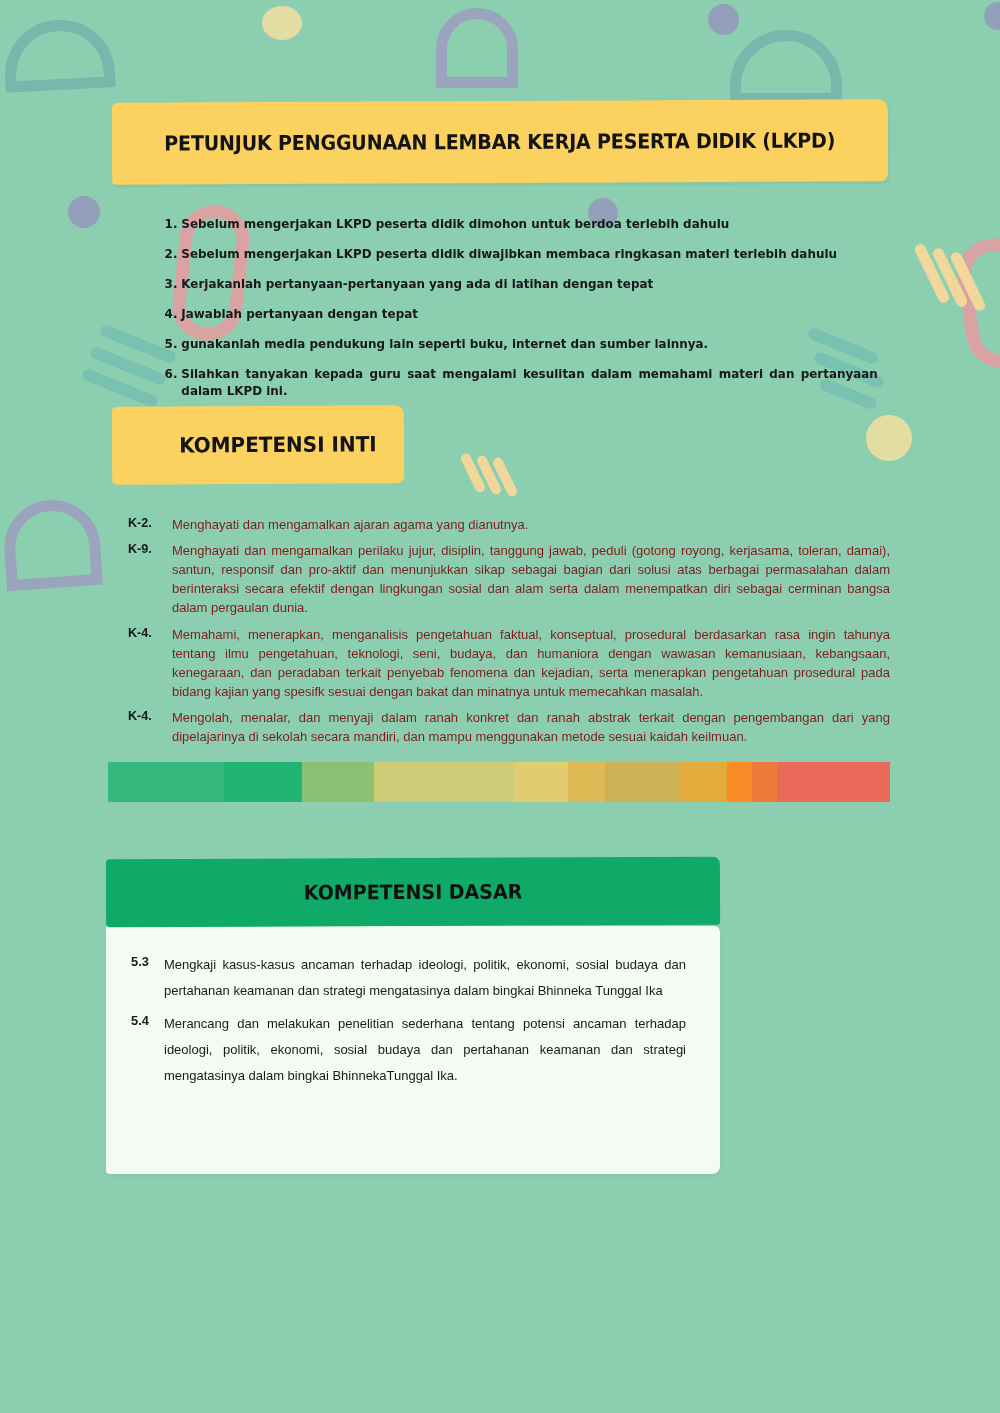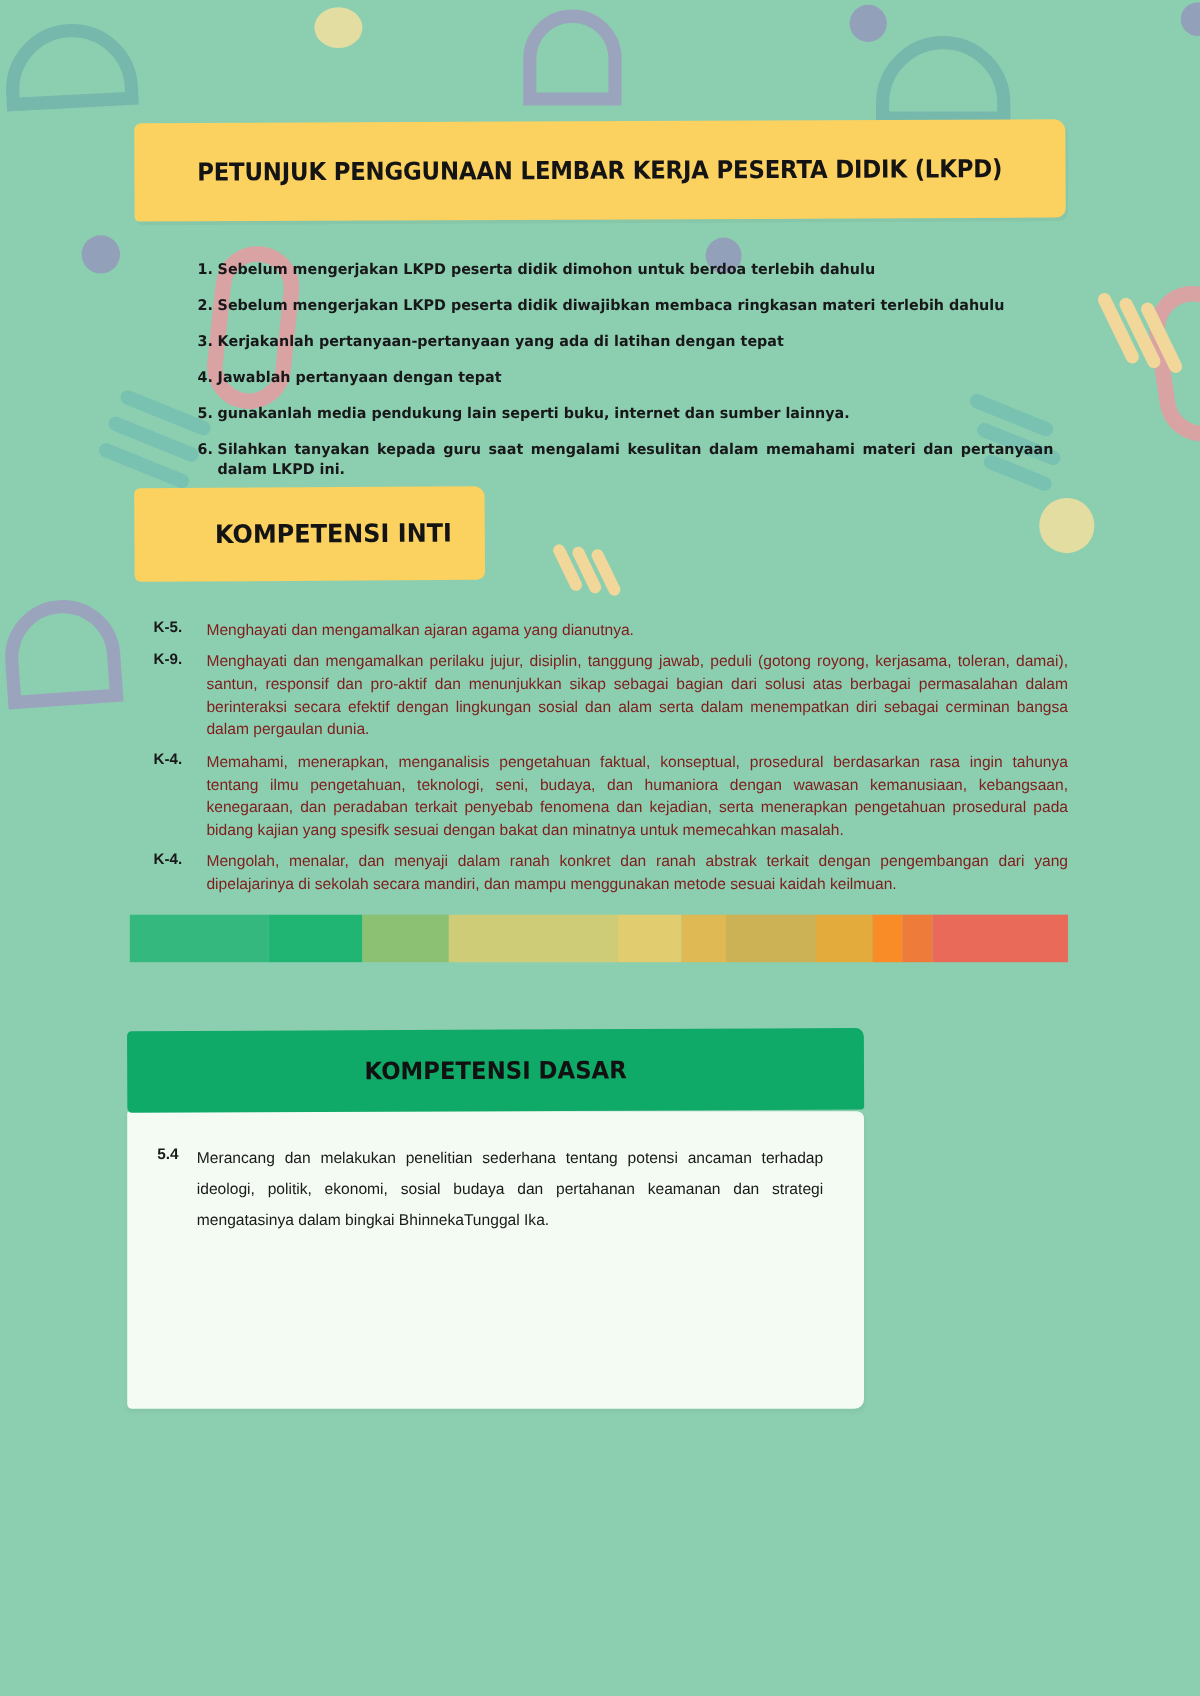--- a/index.html
+++ b/index.html
@@ -248,21 +248,21 @@
       <span class="instr-text justify">Silahkan tanyakan kepada guru saat mengalami kesulitan dalam memahami materi dan pertanyaan dalam LKPD ini.</span>
     </div>
   </div>
 
   <div id="ki-banner" class="banner-yellow">
     <div class="txt">KOMPETENSI INTI</div>
   </div>
 
   <div id="ki-list">
     <div class="ki-row">
-      <div class="ki-key">K-5.</div>
+      <div class="ki-key">K-2.</div>
       <div class="ki-body">Menghayati dan mengamalkan ajaran agama yang dianutnya.</div>
     </div>
     <div class="ki-row">
       <div class="ki-key">K-9.</div>
       <div class="ki-body">Menghayati dan mengamalkan perilaku jujur, disiplin, tanggung jawab, peduli (gotong royong, kerjasama, toleran, damai), santun, responsif dan pro-aktif dan menunjukkan sikap sebagai bagian dari solusi atas berbagai permasalahan dalam berinteraksi secara efektif dengan lingkungan sosial dan alam serta dalam menempatkan diri sebagai cerminan bangsa dalam pergaulan dunia.</div>
     </div>
     <div class="ki-row">
       <div class="ki-key">K-4.</div>
       <div class="ki-body">Memahami, menerapkan, menganalisis pengetahuan faktual, konseptual, prosedural berdasarkan rasa ingin tahunya tentang ilmu pengetahuan, teknologi, seni, budaya, dan humaniora dengan wawasan kemanusiaan, kebangsaan, kenegaraan, dan peradaban terkait penyebab fenomena dan kejadian, serta menerapkan pengetahuan prosedural pada bidang kajian yang spesifk sesuai dengan bakat dan minatnya untuk memecahkan masalah.</div>
     </div>
@@ -285,19 +285,23 @@
       <div class="seg" style="background: rgb(239, 123, 58); width: 4%;"></div>
       <div class="seg" style="background: rgb(233, 106, 88); width: 18%;"></div>
     </div>
 
   <div id="kd-card">
     <div id="kd-header">
       <div class="txt">KOMPETENSI DASAR</div>
     </div>
     <div id="kd-body">
       <div class="kd-row">
+        <div class="kd-key">5.3</div>
+        <div class="kd-text">Mengkaji kasus-kasus ancaman terhadap ideologi, politik, ekonomi, sosial budaya dan pertahanan keamanan dan strategi mengatasinya dalam bingkai Bhinneka Tunggal Ika</div>
+      </div>
+      <div class="kd-row">
         <div class="kd-key">5.4</div>
         <div class="kd-text">Merancang dan melakukan penelitian sederhana tentang potensi ancaman terhadap ideologi, politik, ekonomi, sosial budaya dan pertahanan keamanan dan strategi mengatasinya dalam bingkai BhinnekaTunggal Ika.</div>
       </div>
     </div>
   </div>
 
 </div>
 
 </body></html>

